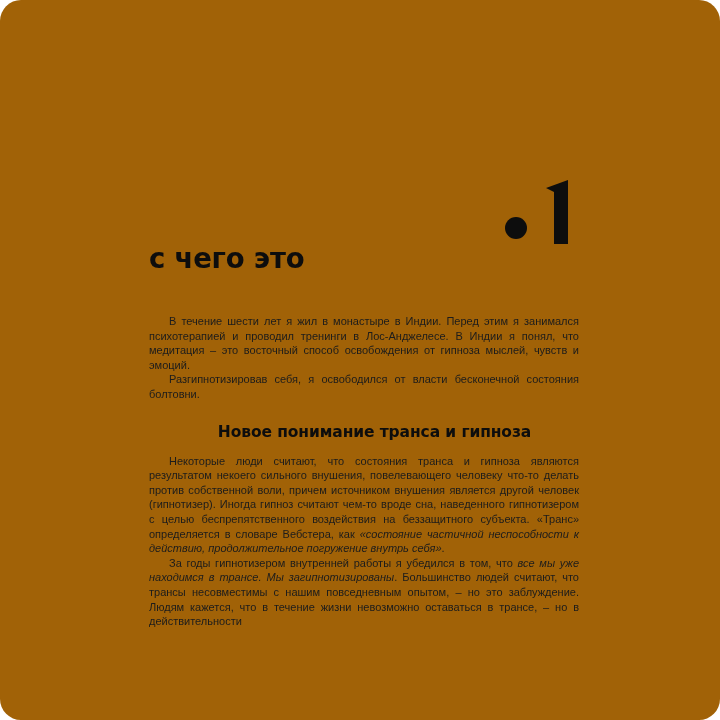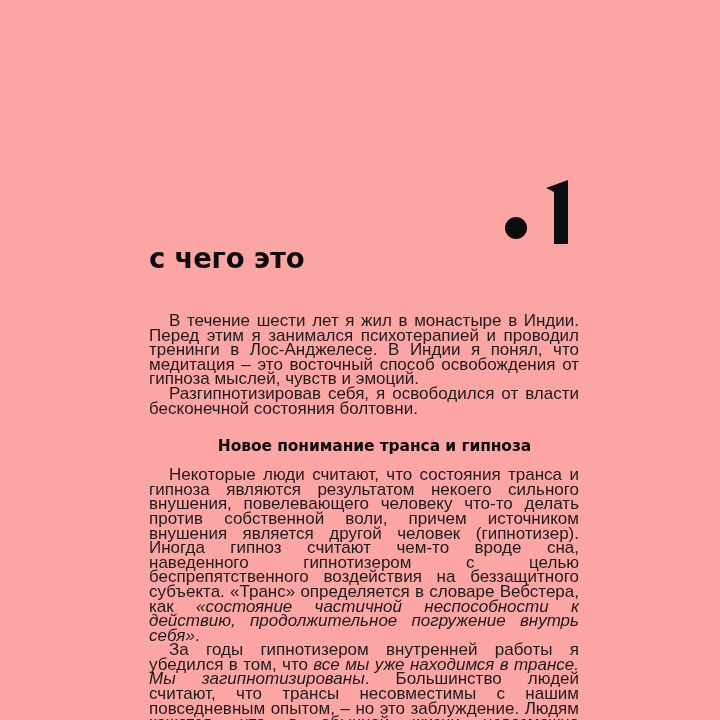--- a/index.html
+++ b/index.html
@@ -11,21 +11,22 @@
     height: 720px;
     background: #ffffff;
     font-family: "Liberation Sans", sans-serif;
     overflow: hidden;
   }
 
   .page {
     position: relative;
     width: 720px;
     height: 720px;
-    background: #fca5a5;
+    background: #a16207;
+    border-radius: 21px;
   }
 
   
   .chapter-number {
     position: absolute;
     left: 0;
     top: 178px;
     width: 578px;
     text-align: right;
     line-height: 1;
@@ -59,21 +60,21 @@
   .textblock {
     position: absolute;
     left: 149px;
     top: 314px;
     width: 430px;
   }
 
   p.body {
     margin: 0;
     font-family: "Liberation Sans", sans-serif;
-    font-size: 17px;
+    font-size: 11px;
     line-height: 14.6px;
     color: #1c1c1c;
     text-align: justify;
     text-indent: 20px;
     -webkit-hyphens: none;
     hyphens: none;
   }
 
   p.body i,
   p.body em {
@@ -112,17 +113,17 @@
   <div class="textblock">
 
     <p class="body">В течение шести лет я жил в монастыре в Индии. Перед этим я занимался психотерапией и проводил тренинги в Лос-Анджелесе. В Индии я понял, что медитация – это восточный способ освобождения от гипноза мыслей, чувств и эмоций.</p>
 
     <p class="body">Разгипнотизировав себя, я освободился от власти бесконечной состояния болтовни.</p>
 
     <h2 class="section-heading">Новое понимание транса и гипноза</h2>
 
     <p class="body"><span>Некоторые люди считают, что состояния транса и гипноза являются результатом некоего сильного внушения, повелевающего человеку что-то делать против собственной воли, причем источником внушения является другой человек (гипнотизер). Иногда гипноз считают чем-то вроде сна, наведенного гипнотизером с целью беспрепятственного воздействия на беззащитного субъекта. «Транс» определяется в словаре Вебстера, как </span><i>«состояние частичной неспособности к действию, продолжительное погружение внутрь себя»</i><span>.</span></p>
 
-    <p class="body"><span>За годы гипнотизером внутренней работы я убедился в том, что </span><i>все мы уже находимся в трансе. Мы загипнотизированы</i><span>. Большинство людей считают, что трансы несовместимы с нашим повседневным опытом, – но это заблуждение. Людям кажется, что в обычной жизни невозможно оставаться в трансе, – но в действительности</span></p>
+    <p class="body"><span>За годы гипнотизером внутренней работы я убедился в том, что </span><i>все мы уже находимся в трансе. Мы загипнотизированы</i><span>. Большинство людей считают, что трансы несовместимы с нашим повседневным опытом, – но это заблуждение. Людям кажется, что в течение жизни невозможно оставаться в трансе, – но в действительности</span></p>
 
   </div>
 
 </div>
 
 </body></html>

